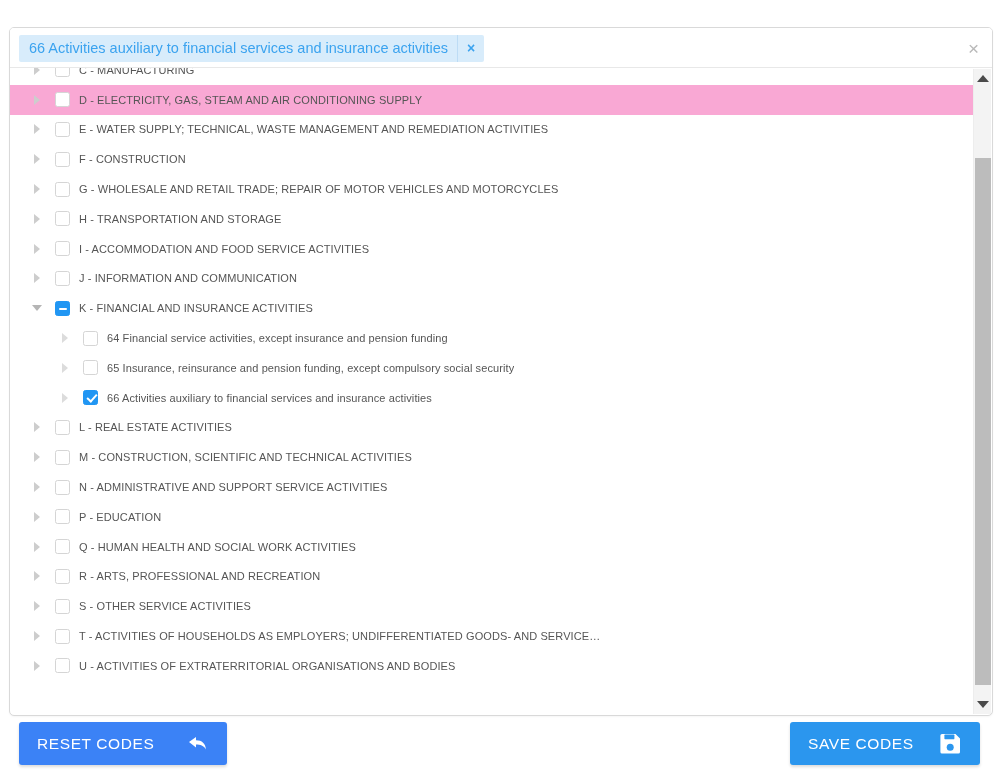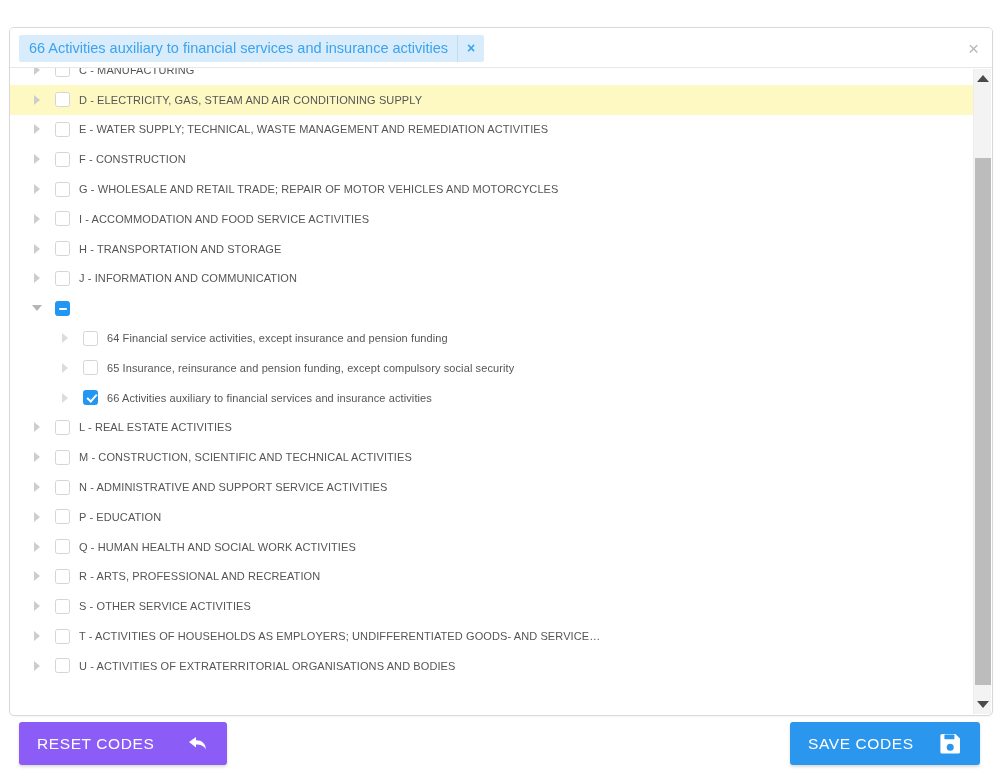--- a/index.html
+++ b/index.html
@@ -96,21 +96,21 @@
 
   .tree-row {
     display: flex;
     align-items: center;
     height: 29.8px;
     padding-left: 18px;
     white-space: nowrap;
     overflow: hidden;
     cursor: pointer;
   }
-  .tree-row.hl { background: #fef9c3; }
+  .tree-row.hl { background: #f9a8d4; }
   .tree-row.lvl1 { padding-left: 46px; text-align: center; }
 
   .caret {
     width: 18px;
     flex: 0 0 18px;
     display: flex;
     align-items: center;
     justify-content: center;
   }
   .caret i {
@@ -220,21 +220,21 @@
     box-shadow: 0 2px 3px rgba(0,0,0,0.14);
     font-family: "Liberation Sans", "DejaVu Sans", sans-serif;
     padding: 0 18px;
   }
   .btn-reset {
     left: 19px;
     top: 722px;
     width: 208px;
     background: #f8c council;
   }
-  .btn-reset { background: #8b5cf6; }
+  .btn-reset { background: #3b82f6; }
   .btn-save {
     right: 22px;
     top: 722px;
     width: 190px;
     background: #2b96ee;
     justify-content: flex-start;
     align-items: center;
   }
   .btn-label { flex: 0 0 auto; }
   .btn-icon {
@@ -295,41 +295,42 @@
               <i></i>
             </span>
             <span class="cb"></span>
             <span class="tree-label">G - WHOLESALE AND RETAIL TRADE; REPAIR OF MOTOR VEHICLES AND MOTORCYCLES</span>
           </div>
           <div class="tree-row">
             <span class="caret">
               <i></i>
             </span>
             <span class="cb"></span>
+            <span class="tree-label">H - TRANSPORTATION AND STORAGE</span>
+          </div>
+          <div class="tree-row">
+            <span class="caret">
+              <i></i>
+            </span>
+            <span class="cb"></span>
             <span class="tree-label">I - ACCOMMODATION AND FOOD SERVICE ACTIVITIES</span>
           </div>
           <div class="tree-row">
             <span class="caret">
               <i></i>
             </span>
             <span class="cb"></span>
-            <span class="tree-label">H - TRANSPORTATION AND STORAGE</span>
-          </div>
-          <div class="tree-row">
-            <span class="caret">
-              <i></i>
-            </span>
-            <span class="cb"></span>
             <span class="tree-label">J - INFORMATION AND COMMUNICATION</span>
           </div>
           <div class="tree-row">
             <span class="caret open">
               <i></i>
             </span>
             <span class="cb indet"></span>
+            <span class="tree-label">K - FINANCIAL AND INSURANCE ACTIVITIES</span>
           </div>
           <div class="tree-row lvl1">
             <span class="caret dim">
               <i></i>
             </span>
             <span class="cb"></span>
             <span class="tree-label">64 Financial service activities, except insurance and pension funding</span>
           </div>
           <div class="tree-row lvl1">
             <span class="caret dim">

